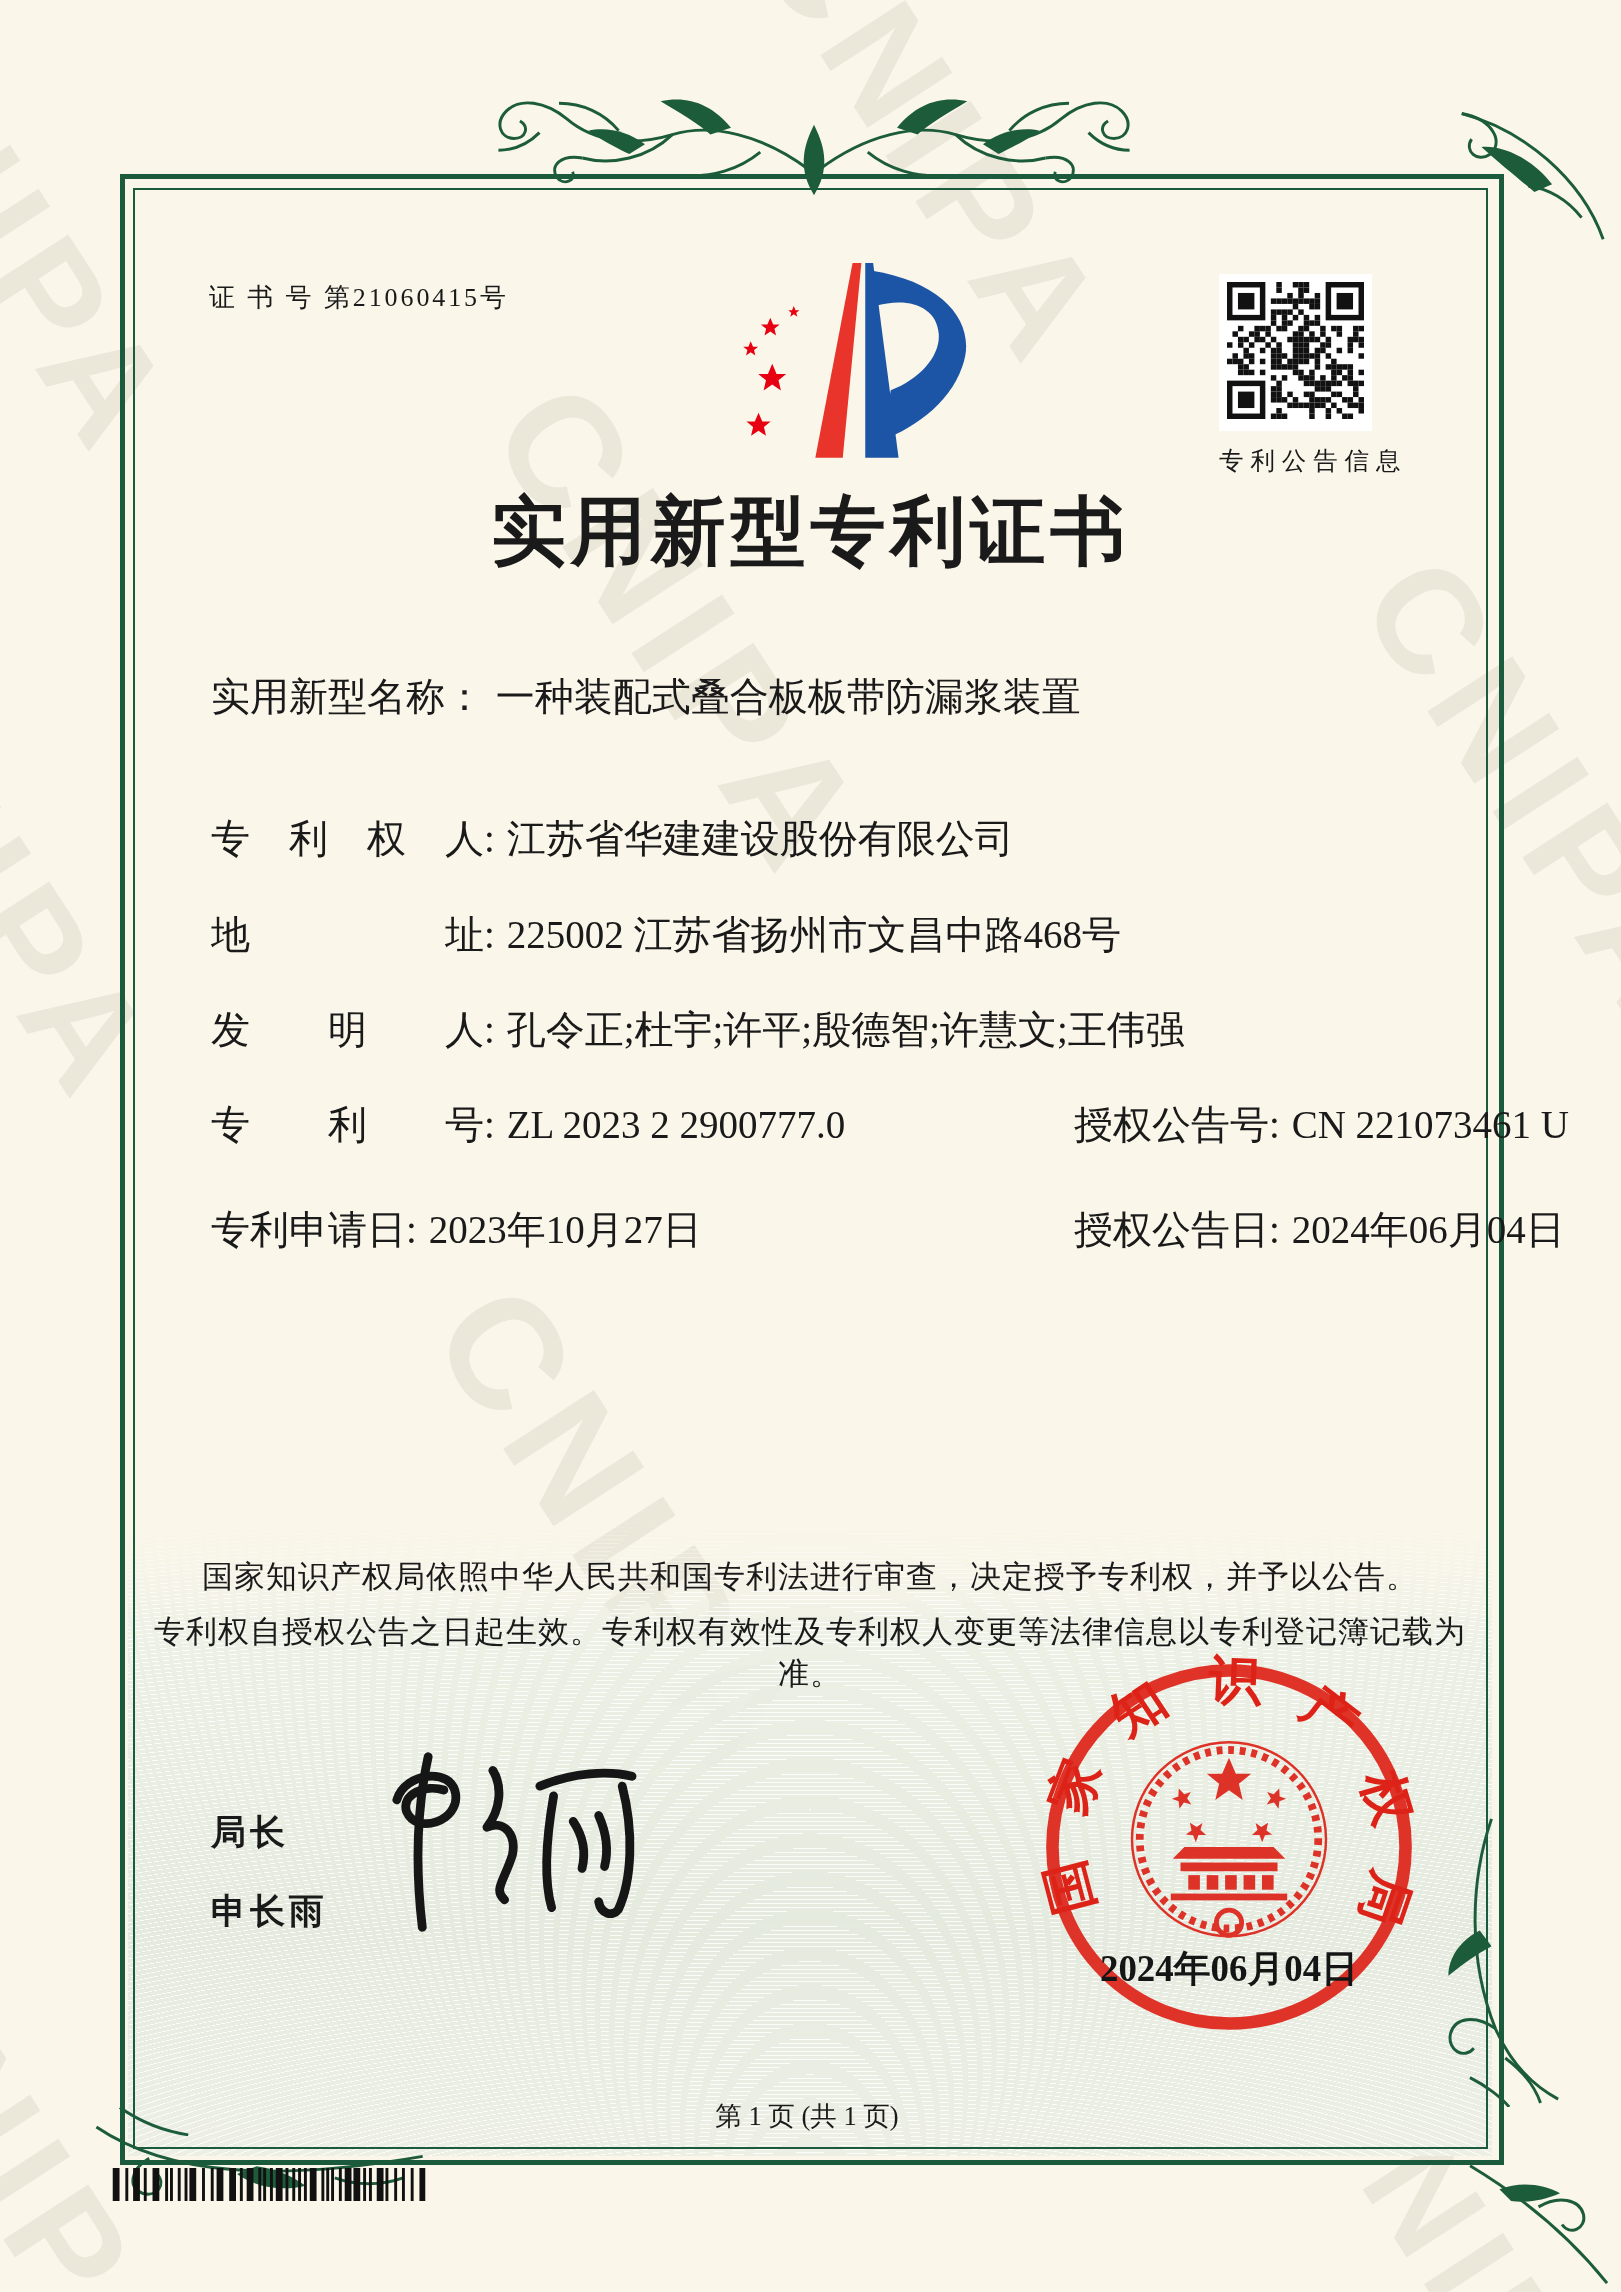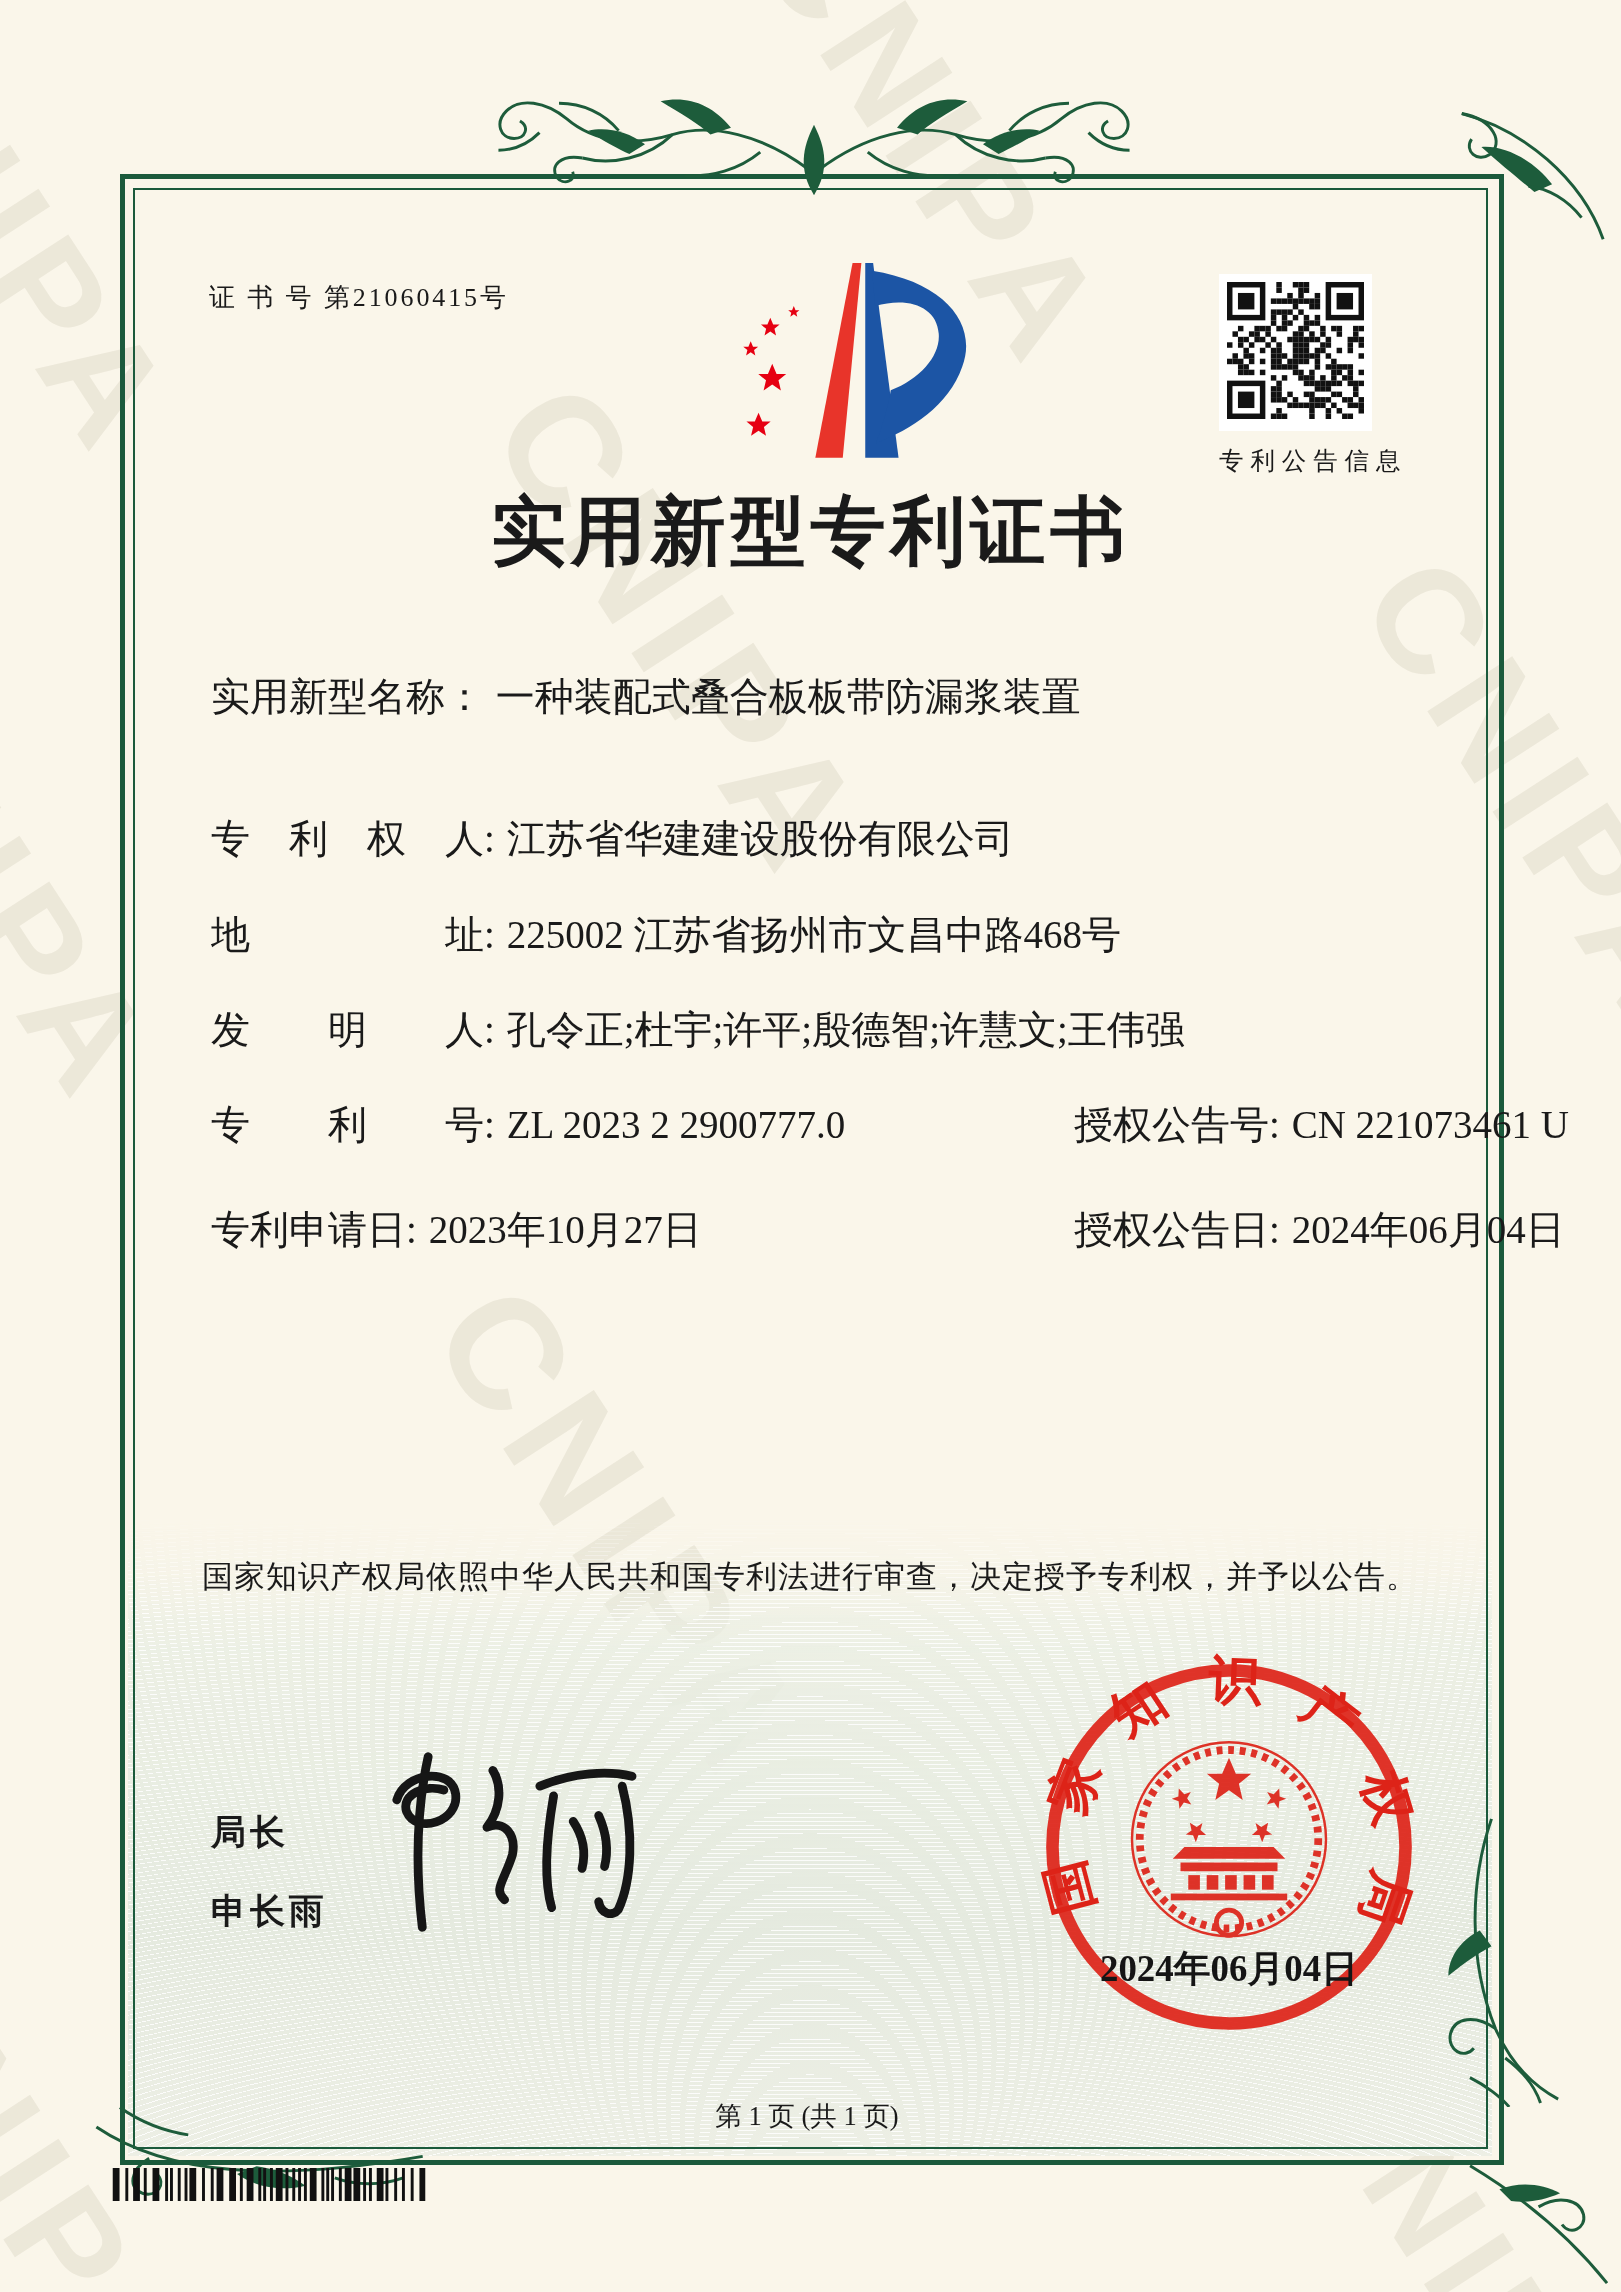--- a/index.html
+++ b/index.html
@@ -397,20 +397,21 @@
     </span>
   </div>
   <div class="row" style="top:1194px;margin-top:9px;">
     <span>专利申请日:</span><span class="val">2023年10月27日</span>
     <span class="col2">
       <span>授权公告日:</span><span class="val">2024年06月04日</span>
     </span>
   </div>
 
   <div class="para" style="top:1556px;">国家知识产权局依照中华人民共和国专利法进行审查，决定授予专利权，并予以公告。</div>
+  <div class="para" style="top:1611px;">专利权自授权公告之日起生效。专利权有效性及专利权人变更等法律信息以专利登记簿记载为准。</div>
 
   <div class="sig-label" style="top:1809px;">局长</div>
   <div class="sig-label" style="top:1856px;margin-top:32px;">申长雨</div>
 
   <svg class="signature" width="265" height="196" viewBox="0 0 270 200">
     <g fill="none" stroke="#161616" stroke-width="9" stroke-linecap="round" stroke-linejoin="round">
       <path d="M52,14 C42,60 38,120 46,188"></path>
       <path d="M20,58 C28,30 76,24 80,52 C84,80 40,94 30,70 C24,52 50,42 68,48"></path>
       <path d="M118,28 C128,44 126,68 112,86 C130,78 142,94 138,114 C130,140 118,150 130,160"></path>
       <path d="M166,44 C200,30 236,28 260,34"></path>

